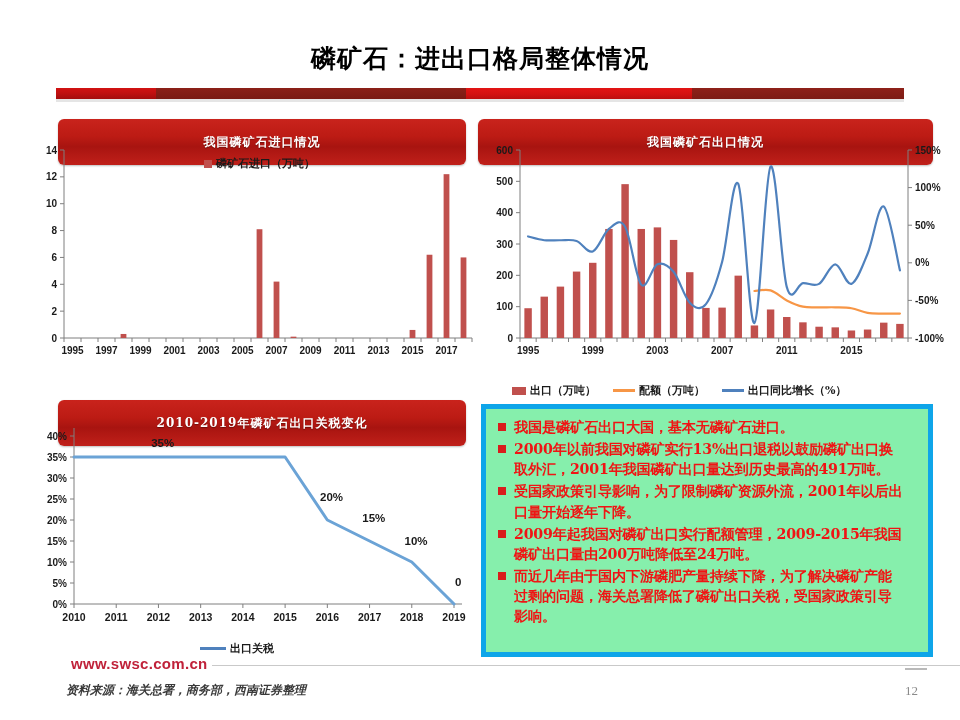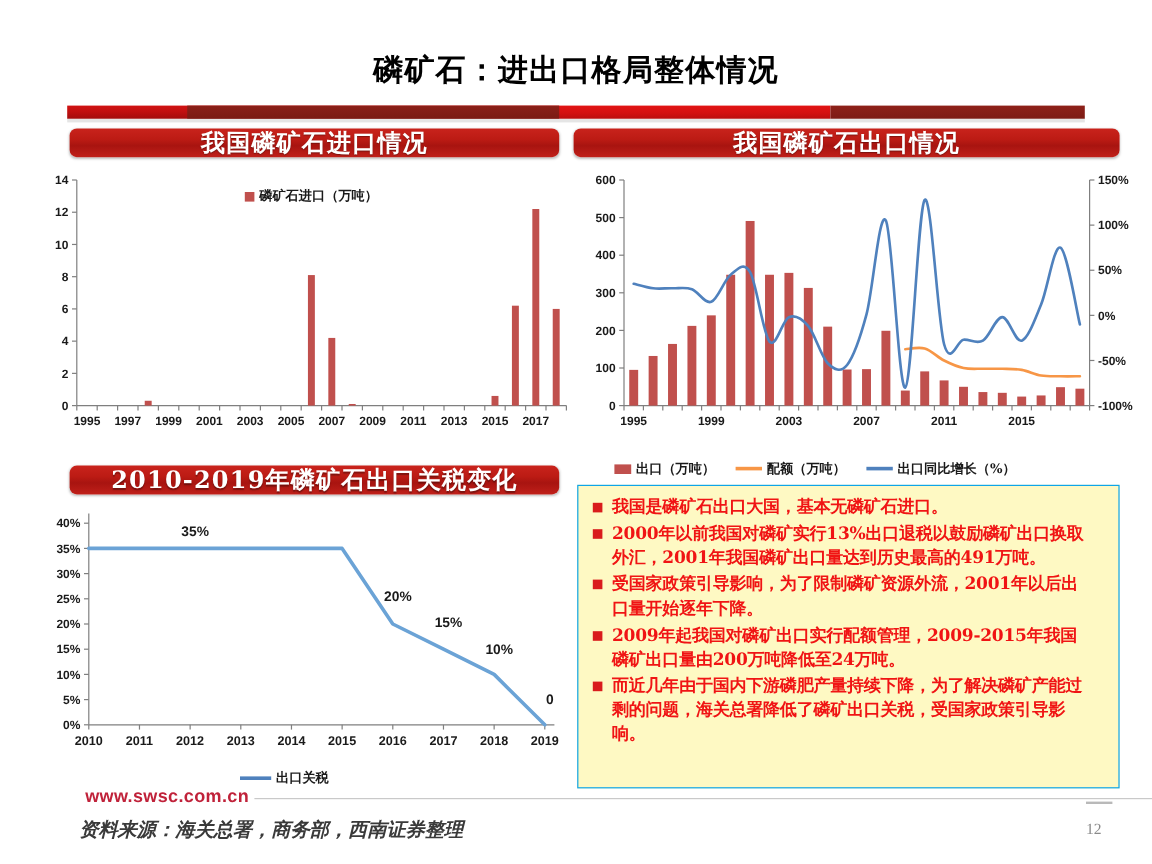--- a/index.html
+++ b/index.html
@@ -21,65 +21,66 @@
   .deco-bar{position:absolute;left:56px;top:88px;width:848px;height:11px;}
   .deco-bar .seg{position:absolute;top:0;height:11px;}
   .deco-left{left:0;width:404px;background:linear-gradient(180deg,#d11212 0%,#c11010 45%,#a30d0d 100%);}
   .deco-mid{left:404px;width:232px;background:linear-gradient(180deg,#e21414 0%,#d41111 55%,#bb0e0e 100%);}
   .deco-right{left:636px;width:212px;background:linear-gradient(180deg,#8e2119 0%,#7d1c15 100%);}
   .deco-dark{position:absolute;left:100px;top:0;width:310px;height:11px;background:linear-gradient(180deg,#8b2018 0%,#7a1a13 100%);}
   .deco-shadow{position:absolute;left:56px;top:99px;width:848px;height:3px;background:#cfcfcf;opacity:.55;}
 
   
   .pill{
-    position:absolute;height:24px;border-radius:6px;
+    position:absolute;height:46px;border-radius:6px;
     background:linear-gradient(180deg,#c9231c 0%,#bc1b14 38%,#a81410 60%,#c0201a 100%);
     box-shadow:0 1px 2px rgba(0,0,0,.25);
     color:#fff;font-family:"DejaVu Serif","Liberation Serif",serif;
-    font-size:20px;font-weight:bold;letter-spacing:1px;
+    font-size:12px;font-weight:bold;letter-spacing:1px;
     display:flex;align-items:center;justify-content:center;
     text-shadow:0 1px 1px rgba(0,0,0,.35);
+    margin-top:12px;
   }
   #pill-import{left:58px;top:107px;width:408px;}
   #pill-export{left:478px;top:107px;width:455px;}
   #pill-tariff{left:58px;top:388px;width:408px;}
 
   
   .chart{position:absolute;}
   .legend-row{position:absolute;display:flex;gap:5px;font-size:11px;}
   .legend-item{display:flex;align-items:center;gap:4px;
     font-family:"DejaVu Serif","Liberation Serif",serif;font-weight:bold;color:#1a1a1a;font-size:11px;}
   .sw-bar{width:14px;height:8px;background:#c0504d;display:inline-block;}
   .sw-line{width:22px;height:3px;display:inline-block;}
   .sw-sq{width:8px;height:8px;background:#c0504d;display:inline-block;}
 
   
   .textbox{
     position:absolute;left:481px;top:404px;width:452px;height:253px;
-    background:#fef9c3;border:1px solid #0ea5e9;box-sizing:border-box;
+    background:#86efac;border:5px solid #0ea5e9;box-sizing:border-box;
     padding:8px 24px 4px 8px;
   }
   .bullet-row{display:flex;align-items:flex-start;margin-bottom:2px;}
   .bullet-mark{
     width:8px;height:8px;background:#d91c1c;flex:0 0 8px;margin:6px 8px 0 4px;
   }
   .bullet-text{
     font-family:"DejaVu Serif","Liberation Serif",serif;
     font-size:14.2px;font-weight:bold;color:#f01414;line-height:1.42;
     letter-spacing:-.2px;
   }
 
   
   .footer-url{
     position:absolute;left:71px;top:655px;font-size:15px;font-weight:bold;
     color:#c0223a;font-family:"Liberation Sans",sans-serif;letter-spacing:.3px;
   }
   .footer-rule{position:absolute;left:212px;top:665px;width:748px;height:1px;background:#c9c9c9;}
   .footer-src{
-    position:absolute;left:66px;top:682px;font-size:16px;color:#3a3a3a;
+    position:absolute;left:66px;top:682px;font-size:12px;color:#3a3a3a;
     font-family:"DejaVu Serif","Liberation Serif",serif;font-style:italic;font-weight:bold;
   }
   .page-num{
     position:absolute;left:905px;top:683px;font-size:13px;color:#8a8a8a;
     font-family:"Liberation Serif",serif;
   }
   .footer-tick{position:absolute;left:905px;top:668px;width:22px;height:2px;background:#b9b9b9;}
   svg{display:block;overflow:visible;}
 </style>
 </head>

